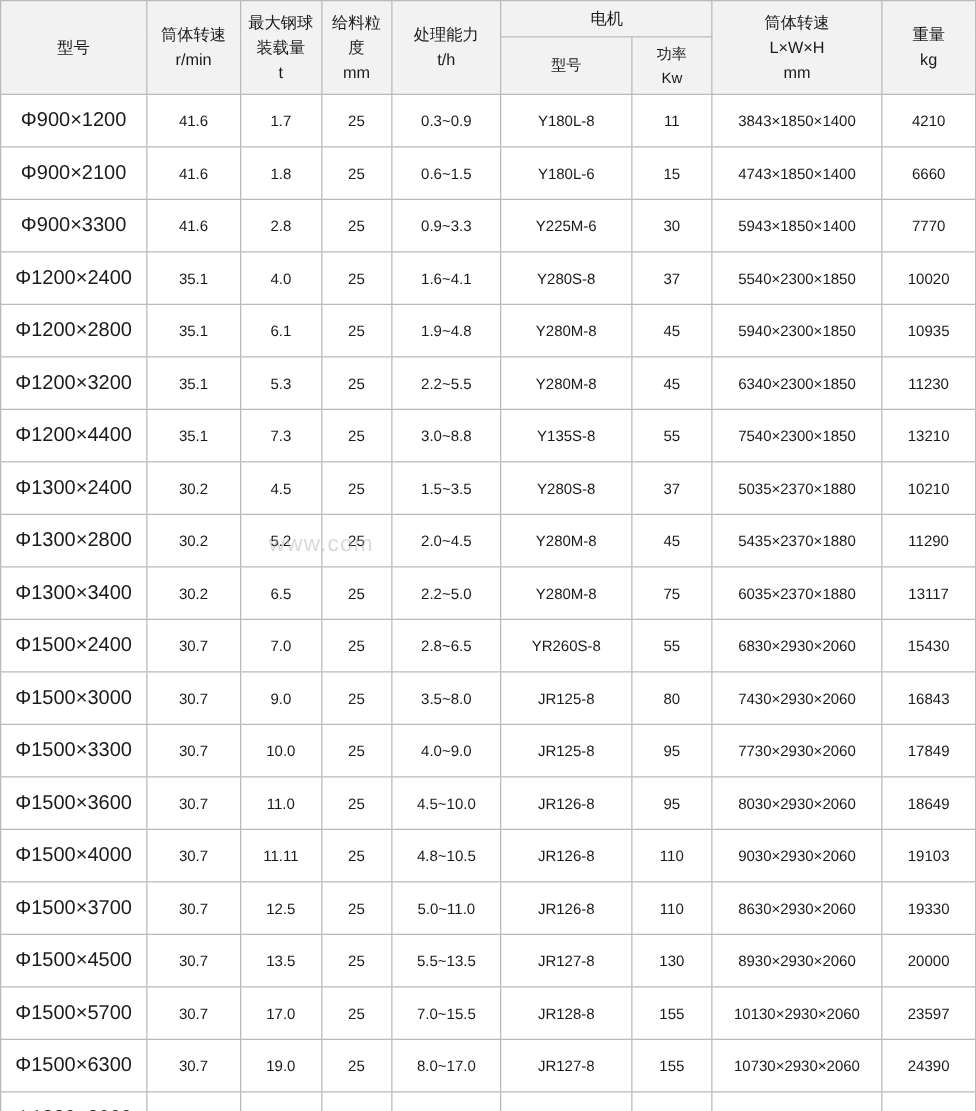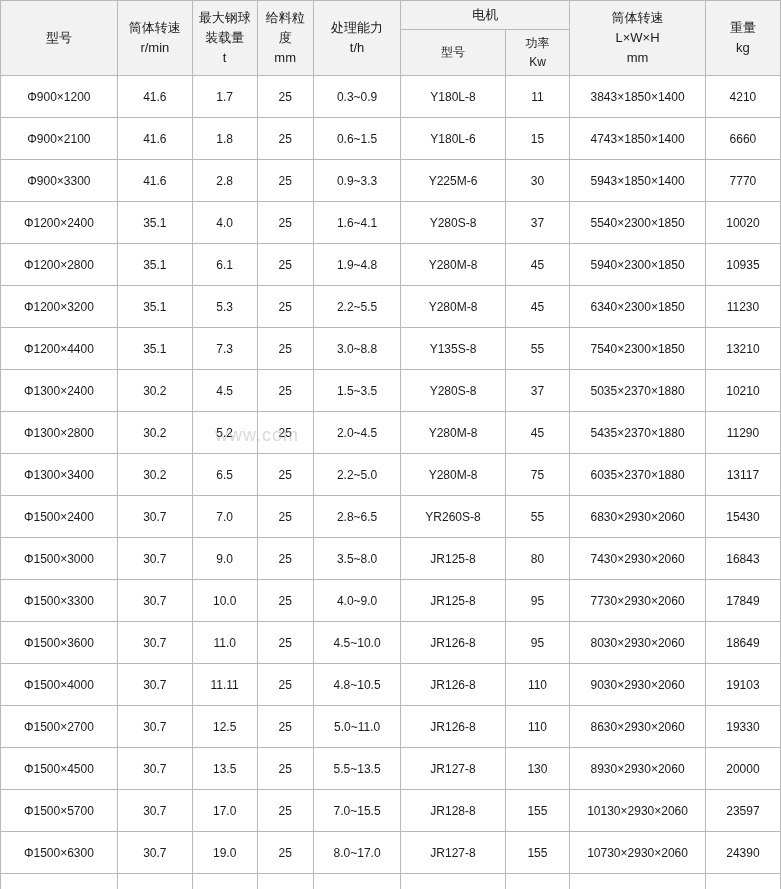--- a/index.html
+++ b/index.html
@@ -35,21 +35,21 @@
   }
   #spec-table thead th.sub {
     font-size: 12px;
   }
   #spec-table tbody td {
     height: 37px;
     padding: 2px 2px;
     background: #ffffff;
   }
   #spec-table tbody td.model {
-    font-size: 12px;
+    font-size: 16px;
   }
   .wm {
     position: absolute;
     left: 0;
     top: 0;
     width: 760px;
     height: 889px;
     pointer-events: none;
     overflow: hidden;
   }
@@ -293,21 +293,21 @@
           <td>30.7</td>
           <td>11.11</td>
           <td>25</td>
           <td>4.8~10.5</td>
           <td>JR126-8</td>
           <td>110</td>
           <td>9030×2930×2060</td>
           <td>19103</td>
         </tr>
         <tr>
-          <td class="model">Φ1500×2700</td>
+          <td class="model">Φ1500×3700</td>
           <td>30.7</td>
           <td>12.5</td>
           <td>25</td>
           <td>5.0~11.0</td>
           <td>JR126-8</td>
           <td>110</td>
           <td>8630×2930×2060</td>
           <td>19330</td>
         </tr>
         <tr>

